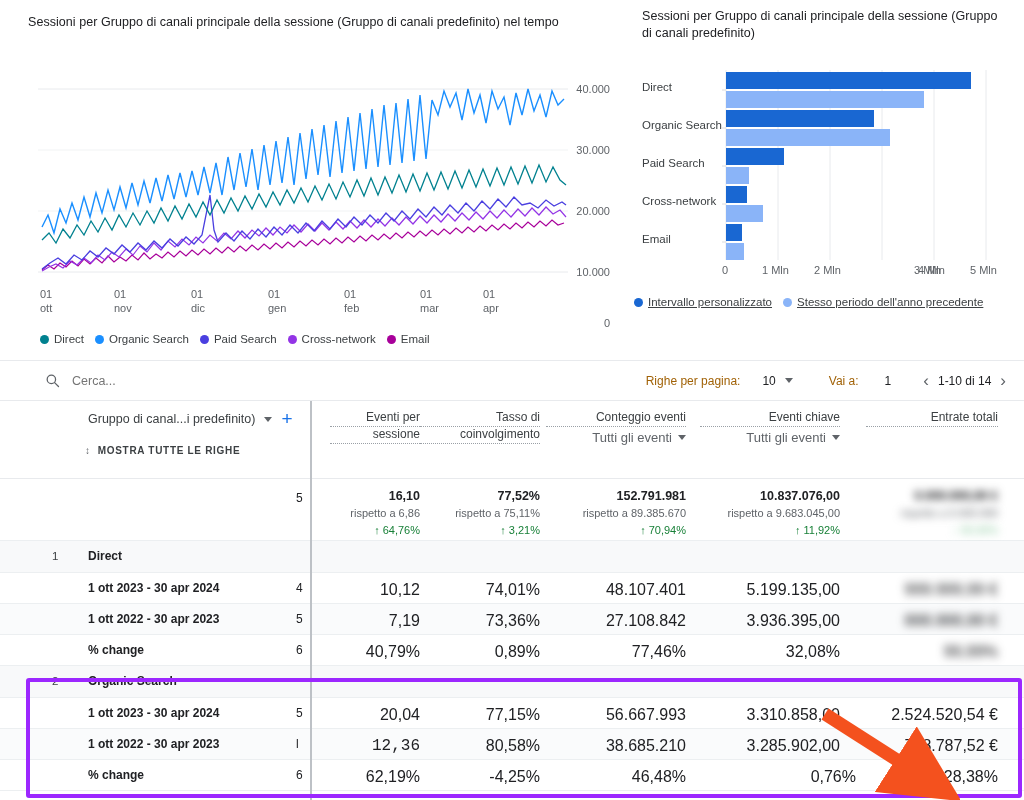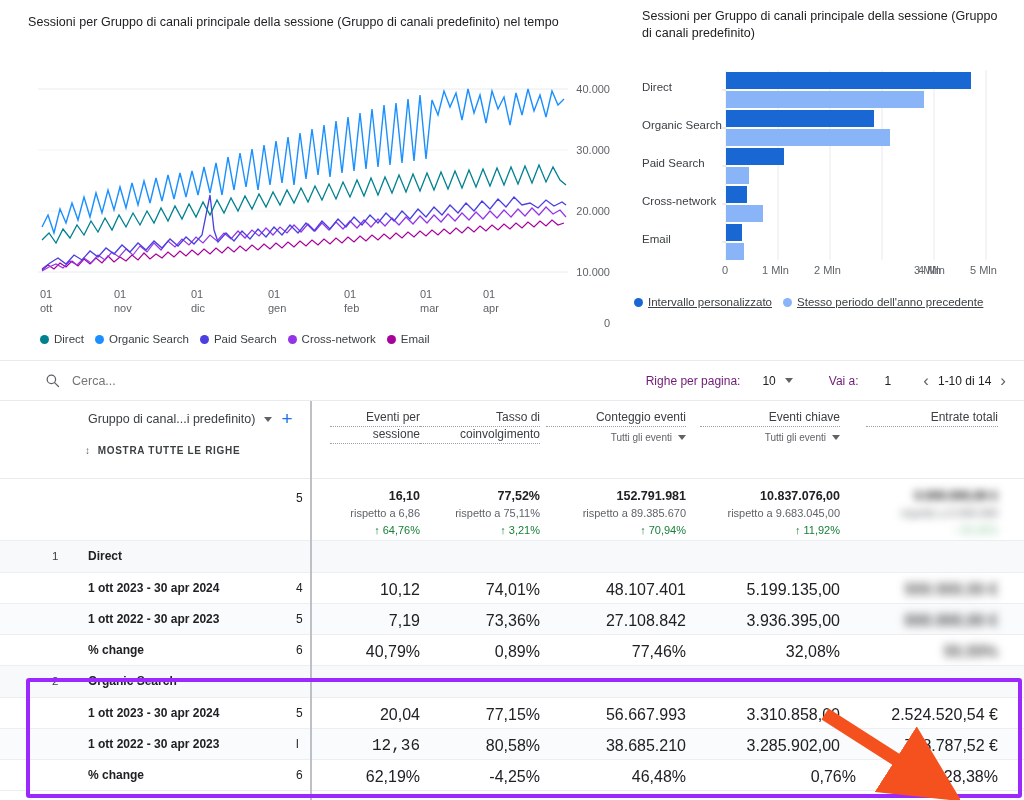--- a/index.html
+++ b/index.html
@@ -56,21 +56,21 @@
     border-top: 1px solid #e8eaed;
     border-bottom: 1px solid #e8eaed;
   }
   .search-box { display: flex; align-items: center; gap: 12px; padding-left: 45px; }
   .search-input {
     border: none; outline: none; font-size: 12.5px; color: #5f6368;
     font-family: "Liberation Sans", sans-serif; background: transparent; width: 300px;
   }
   .pager { margin-left: auto; display: flex; align-items: center;
            gap: 0; font-size: 12px; color: #3c4043; padding-right: 18px; }
-  .pager .lbl { color: #701a75; }
+  .pager .lbl { color: #a16207; }
   .pager .val { font-weight: 400; color: #202124; }
   .caret-down {
     width: 0; height: 0; border-left: 4px solid transparent;
     border-right: 4px solid transparent; border-top: 5px solid #5f6368;
     display: inline-block;
   }
   .arrowbtn { font-size: 17px; color: #5f6368; line-height: 1; cursor: pointer; }
 
   
   .table { position: relative; width: 1024px; font-size: 12px; }
@@ -82,21 +82,21 @@
   .showall { position: absolute; left: 85px; top: 44px; display:flex; align-items:center;
              gap: 7px; font-size: 10px; letter-spacing: .7px; color: #3c4043;
              font-weight: 600; }
   .updown { font-size: 10px; color: #5f6368; line-height: 10px; }
 
   .col-head {
     position: absolute; text-align: right; font-size: 12px; color: #3c4043;
     line-height: 15px;
   }
   .col-head .ul { border-bottom: 1px dotted #9aa0a6; padding-bottom: 1px; }
-  .col-sub { font-size: 10px; color: #5f6368; margin-top: 3px;
+  .col-sub { font-size: 13px; color: #5f6368; margin-top: 3px;
              display: flex; align-items: center; justify-content: flex-end; gap: 6px; }
 
   .vline { position: absolute; left: 310px; width: 2px; background: #bdc1c6; }
 
   .row { position: relative; border-bottom: 1px solid #eceff1; }
   .row .cell { position: absolute; text-align: right; font-size: 16px; color: #202124; }
 
   .totals { height: 62px; background: #fff; }
   .totals .big { font-weight: 700; font-size: 12.5px; color: #202124; }
   .totals .cmp { font-size: 11px; color: #5f6368; }

